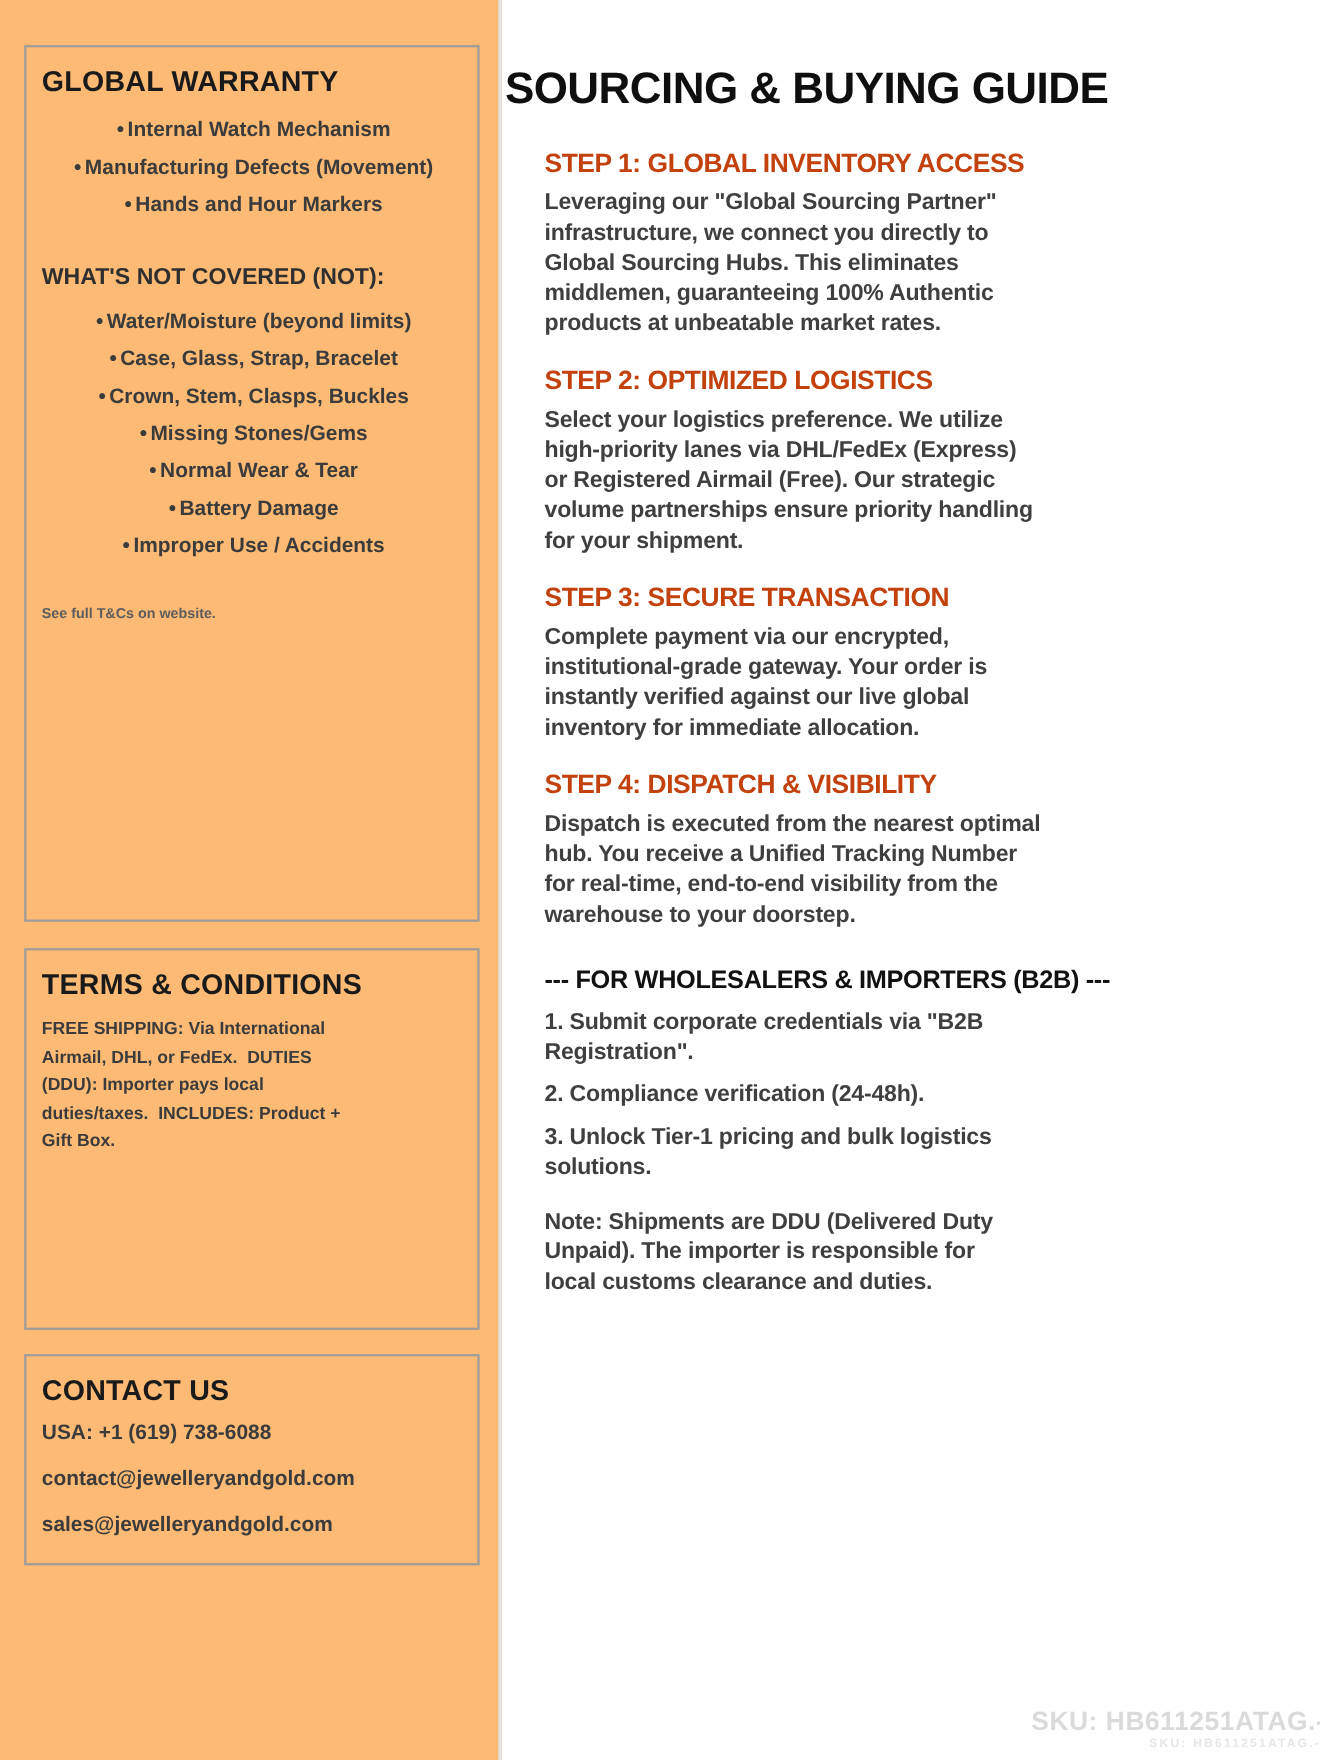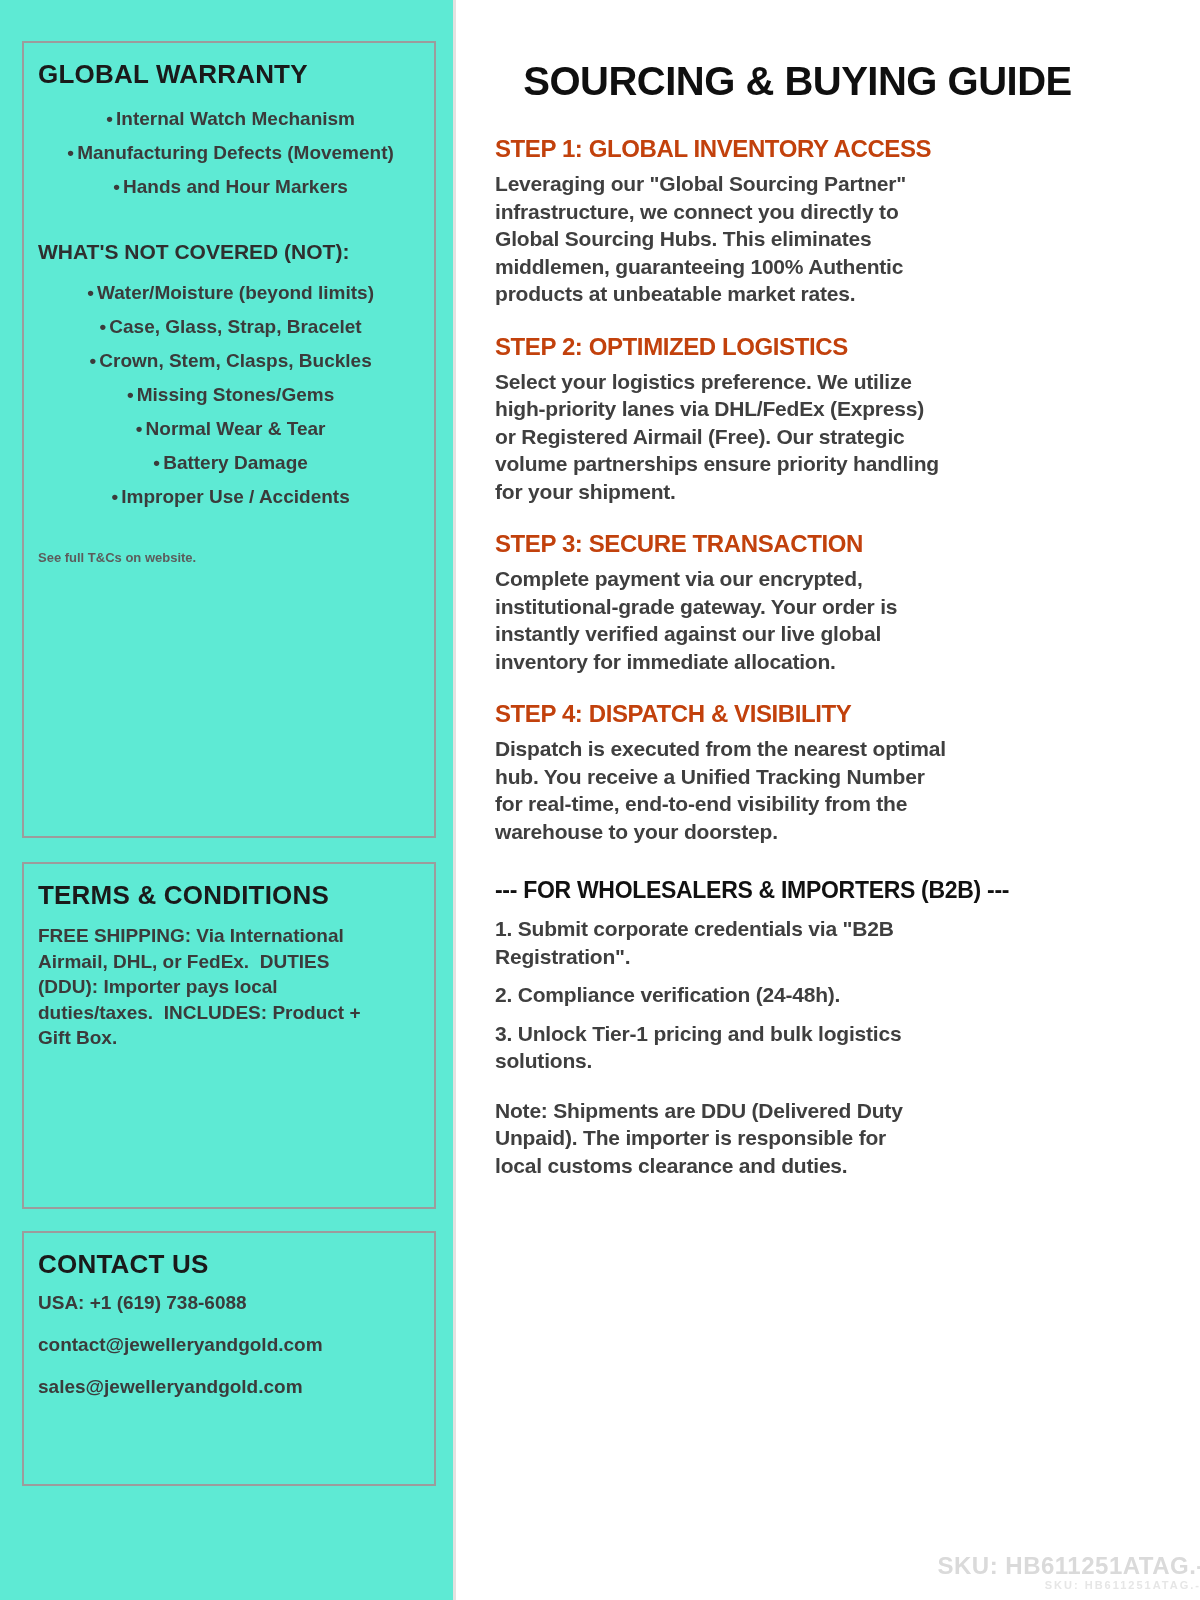--- a/index.html
+++ b/index.html
@@ -10,33 +10,33 @@
     background: #ffffff;
     overflow: hidden;
     color: #3b3b3b;
   }
 
   
   .sidebar {
     position: absolute;
     left: 0; top: 0;
     width: 456px; height: 1600px;
-    background: #5eead4;
+    background: #fdba74;
     border-right: 3px solid #e3e2e0;
   }
   .panel {
     position: absolute;
     left: 22px;
     width: 414px;
     border: 2px solid #9c9c9c;
     padding: 16px 14px 14px 14px;
   }
   .panel-warranty { top: 41px;   height: 797px; }
   .panel-terms    { top: 862px;  height: 347px; }
-  .panel-contact  { top: 1231px; height: 255px; }
+  .panel-contact  { top: 1231px; height: 192px; }
 
   .panel h2 {
     font-size: 26px;
     font-weight: 800;
     color: #1a1a1a;
     letter-spacing: 0.2px;
     margin-bottom: 12px;
   }
   .panel h3 {
     font-size: 21px;
@@ -59,21 +59,21 @@
     width: 13px;
     color: #3b3b3b;
   }
   .footnote {
     margin-top: 36px;
     font-size: 13px;
     font-weight: bold;
     color: #5c5c5c;
   }
   .panel .body-text {
-    font-size: 19px;
+    font-size: 16px;
     font-weight: bold;
     color: #3b3b3b;
     line-height: 25.5px;
     white-space: pre-wrap;
   }
   .contact-line {
     font-size: 19px;
     font-weight: bold;
     color: #3b3b3b;
     margin-bottom: 20px;
@@ -84,21 +84,21 @@
     position: absolute;
     left: 459px; top: 0;
     width: 741px; height: 1600px;
     padding: 58px 0 0 36px;
   }
   .main-title {
     font-size: 40px;
     font-weight: 900;
     color: #0f0f0f;
     letter-spacing: -0.5px;
-    text-align: center;
+    text-align: left;
     line-height: 46px;
     margin-left: -36px;     
     padding-right: 64px;
     margin-bottom: 30px;
   }
   .step { margin-bottom: 24px; }
   .step-heading {
     font-size: 24px;
     font-weight: 800;
     color: #c2410c;

